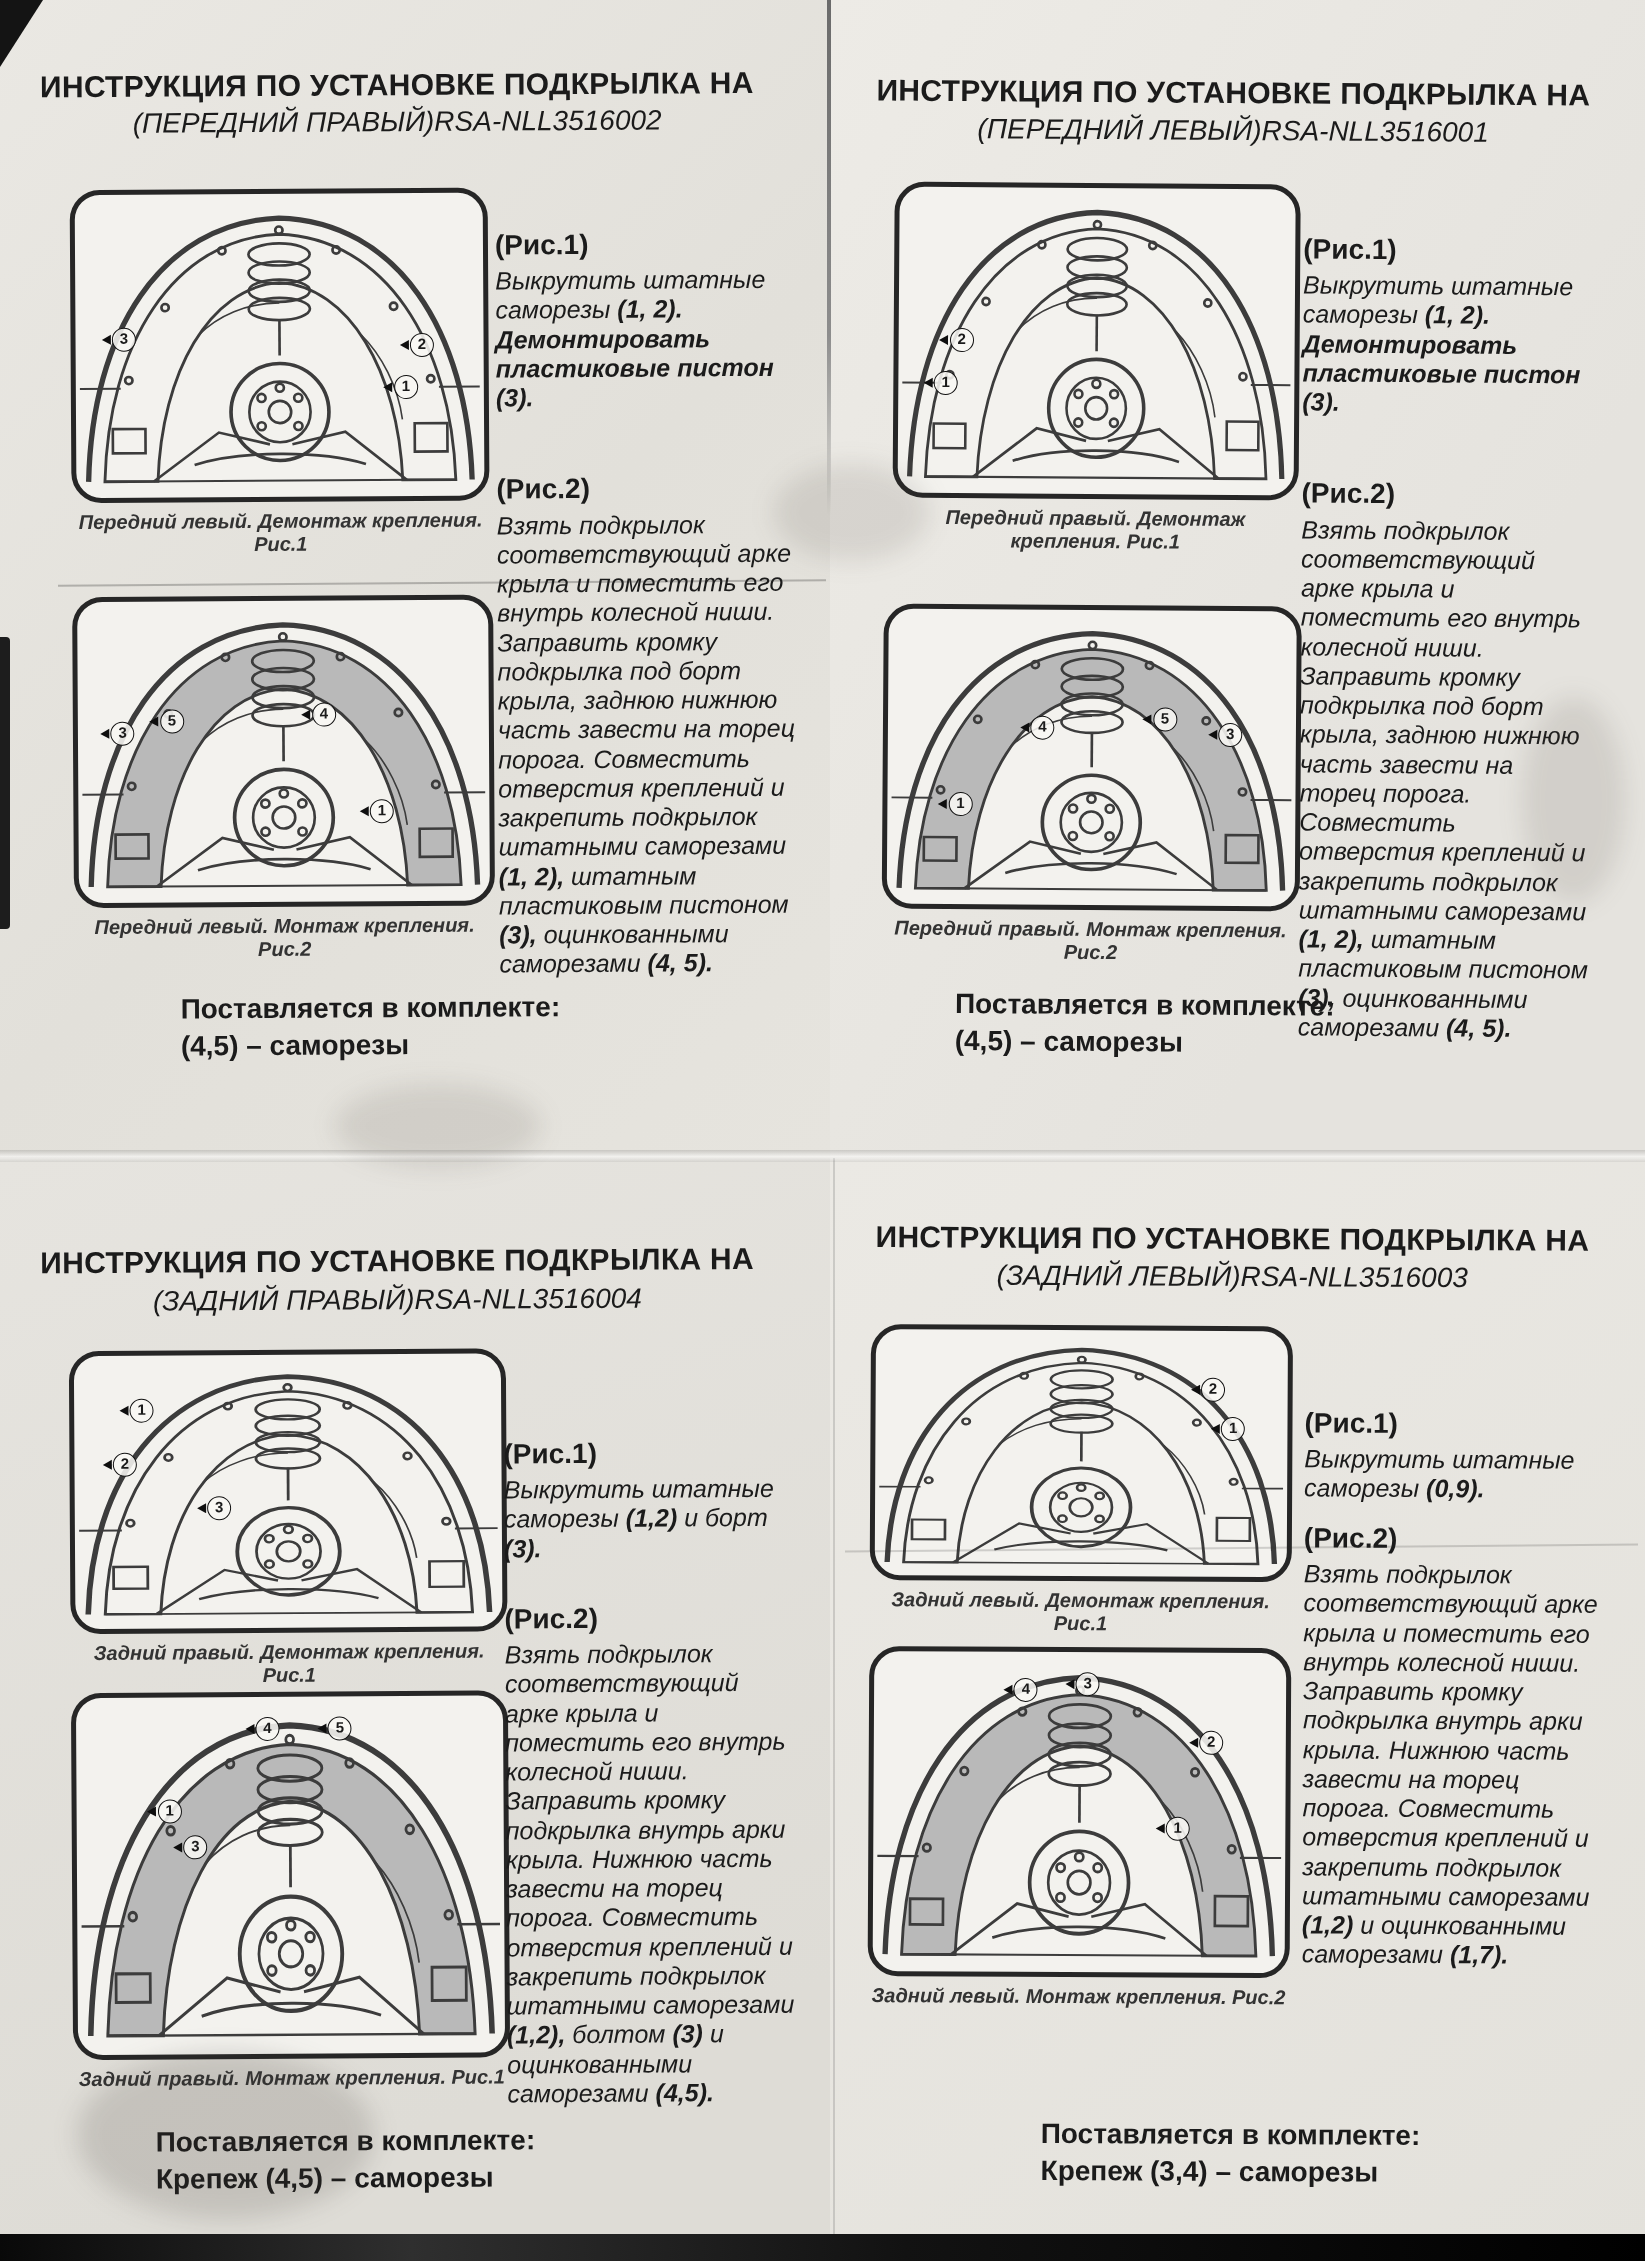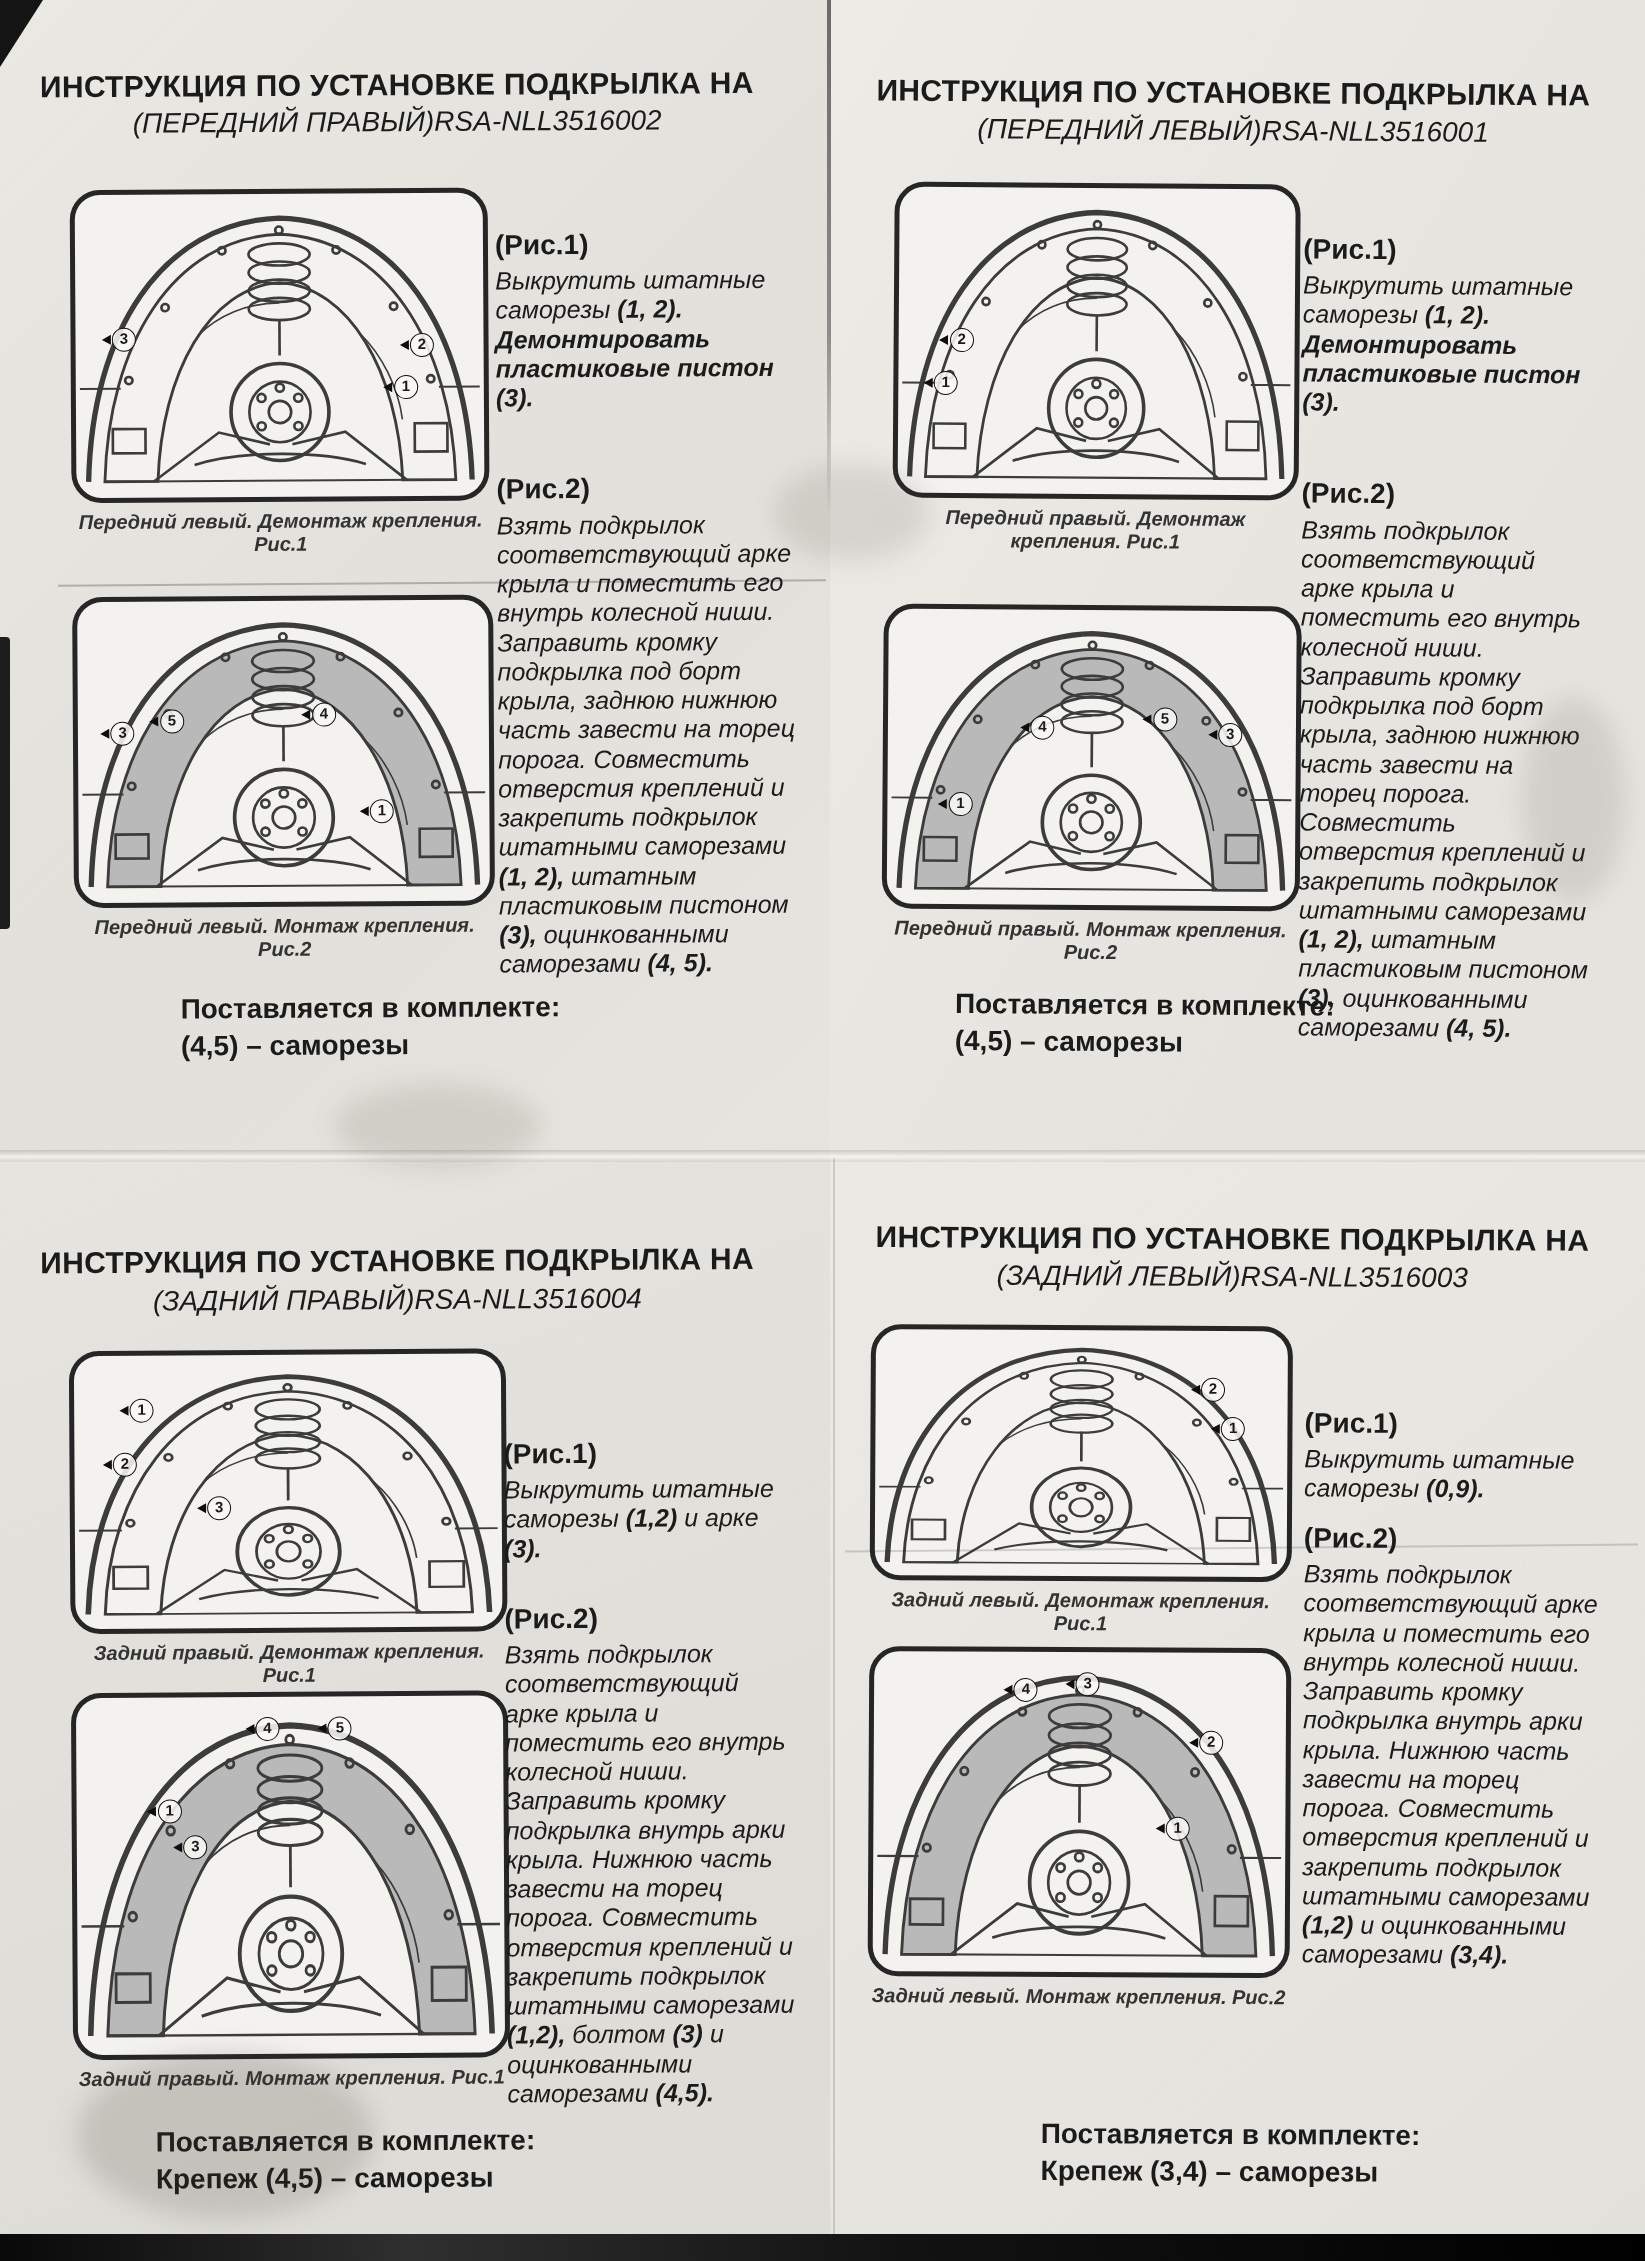--- a/index.html
+++ b/index.html
@@ -298,21 +298,21 @@
             <div class="co" style="left: 26%; top: 42%;">
               <span class="tri"></span>
               <span class="num">3</span>
             </div>
           </div>
         <figcaption class="figcap">Задний правый. Монтаж крепления. Рис.1</figcaption>
       </figure>
       <div class="textcol">
         <div class="step">
           <div class="shead">(Рис.1)</div>
-          <p class="sbody"><span>Выкрутить штатные саморезы </span><span class="b">(1,2)</span><span> и арке </span><span class="b">(3).</span></p>
+          <p class="sbody"><span>Выкрутить штатные саморезы </span><span class="b">(1,2)</span><span> и борт </span><span class="b">(3).</span></p>
         </div>
         <div class="step">
           <div class="shead">(Рис.2)</div>
           <p class="sbody"><span>Взять подкрылок соответствующий арке крыла и поместить его внутрь колесной ниши. Заправить кромку подкрылка внутрь арки крыла. Нижнюю часть завести на торец порога. Совместить отверстия креплений и закрепить подкрылок штатными саморезами </span><span class="b">(1,2),</span><span> болтом </span><span class="b">(3)</span><span> и оцинкованными саморезами </span><span class="b">(4,5).</span></p>
         </div>
       </div>
       <div class="kit">
         <div>Поставляется в комплекте:</div>
         <div>Крепеж (4,5) – саморезы</div>
       </div>
@@ -363,21 +363,21 @@
           </div>
         <figcaption class="figcap">Задний левый. Монтаж крепления. Рис.2</figcaption>
       </figure>
       <div class="textcol">
         <div class="step">
           <div class="shead">(Рис.1)</div>
           <p class="sbody"><span>Выкрутить штатные саморезы </span><span class="b">(0,9).</span></p>
         </div>
         <div class="step">
           <div class="shead">(Рис.2)</div>
-          <p class="sbody"><span>Взять подкрылок соответствующий арке крыла и поместить его внутрь колесной ниши. Заправить кромку подкрылка внутрь арки крыла. Нижнюю часть завести на торец порога. Совместить отверстия креплений и закрепить подкрылок штатными саморезами </span><span class="b">(1,2)</span><span> и </span><span>оцинкованными саморезами </span><span class="b">(3,4).</span></p>
+          <p class="sbody"><span>Взять подкрылок соответствующий арке крыла и поместить его внутрь колесной ниши. Заправить кромку подкрылка внутрь арки крыла. Нижнюю часть завести на торец порога. Совместить отверстия креплений и закрепить подкрылок штатными саморезами </span><span class="b">(1,2)</span><span> и </span><span>оцинкованными саморезами </span><span class="b">(1,7).</span></p>
         </div>
       </div>
       <div class="kit">
         <div>Поставляется в комплекте:</div>
         <div>Крепеж (3,4) – саморезы</div>
       </div>
     </div>
   </section>
 
   <div class="corner-tl"></div>

